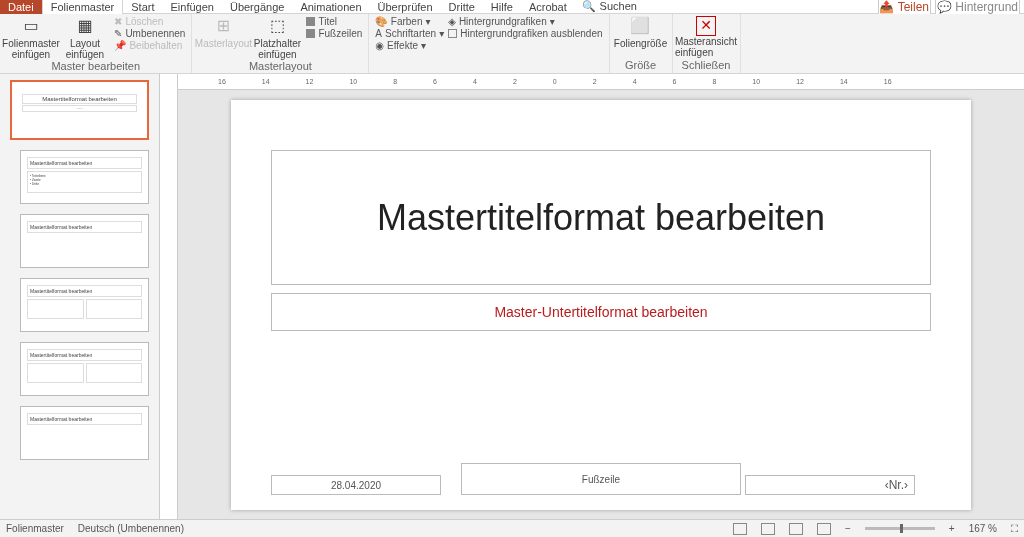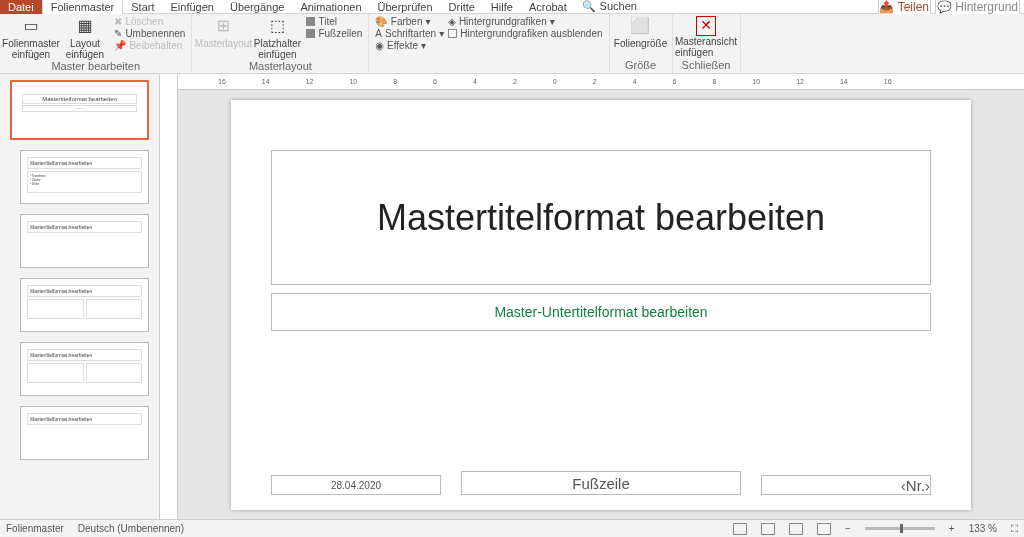--- a/index.html
+++ b/index.html
@@ -35,24 +35,24 @@
 .thumb-left{text-align:left;padding:2px;font-size:5px;border:1px solid #ddd;margin:2px}
 .thumb-boxes{display:flex;gap:2px;margin:2px}
 .thumb-box{flex:1;border:1px solid #ddd;height:20px}
 .ruler-v{width:18px;background:#fff;border-right:1px solid #ccc;position:relative;font-size:6px;color:#666}
 .editor{flex:1;display:flex;flex-direction:column;overflow:hidden}
 .ruler-h{height:16px;background:#fff;border-bottom:1px solid #ccc;display:flex;align-items:center;font-size:7px;color:#666;padding-left:40px;gap:36px;overflow:hidden}
 .canvas-area{flex:1;background:#e6e6e6;display:flex;align-items:flex-start;justify-content:center;padding:10px 0;overflow:auto}
 .slide{background:#fff;width:740px;height:410px;box-shadow:0 0 4px rgba(0,0,0,.3);position:relative;padding:40px 30px 20px}
 .ph{border:1px solid #bbb;position:absolute}
 .ph-title{left:40px;right:40px;top:50px;height:135px;display:flex;align-items:center;justify-content:center;text-align:center;font-size:36px;font-weight:300;color:#222;line-height:1.15}
-.ph-subtitle{left:40px;right:40px;top:193px;height:38px;display:flex;align-items:center;justify-content:center;font-size:14px;color:#15803d}
+.ph-subtitle{left:40px;right:40px;top:193px;height:38px;display:flex;align-items:center;justify-content:center;font-size:14px;color:#b91c1c}
 .ph-date{left:40px;bottom:15px;width:170px;height:20px;display:flex;align-items:center;justify-content:center;font-size:10px;color:#555}
-.ph-footer{left:230px;bottom:15px;width:280px;height:24px;display:flex;align-items:center;justify-content:center;font-size:15px;color:#555}
-.ph-num{right:40px;bottom:15px;width:170px;height:20px;display:flex;align-items:center;justify-content:flex-end;padding-right:0;font-size:15px;color:#555}
+.ph-footer{left:230px;bottom:15px;width:280px;height:32px;display:flex;align-items:center;justify-content:center;font-size:10px;color:#555}
+.ph-num{right:56px;bottom:15px;width:170px;height:20px;display:flex;align-items:center;justify-content:flex-end;padding-right:6px;font-size:12px;color:#555}
 .statusbar{height:18px;background:#f3f3f3;border-top:1px solid #ccc;display:flex;align-items:center;font-size:10px;color:#555;padding:0 6px;gap:14px}
 .statusbar .spacer{flex:1}
 .status-ico{width:14px;height:12px;border:1px solid #888;display:inline-block}
 .zoom-slider{width:70px;height:3px;background:#bbb;position:relative}
 .zoom-slider::after{content:"";position:absolute;left:50%;top:-3px;width:3px;height:9px;background:#666}
 </style>
 </head>
 <body>
 
 <div class="app">
@@ -221,16 +221,16 @@
     <span>Folienmaster</span>
     <span>Deutsch (Umbenennen)</span>
     <span class="spacer"></span>
     <span class="status-ico"></span>
     <span class="status-ico"></span>
     <span class="status-ico"></span>
     <span class="status-ico"></span>
     <span>−</span>
     <span class="zoom-slider"></span>
     <span>+</span>
-    <span>133 %</span>
+    <span>167 %</span>
     <span>⛶</span>
   </div>
 </div>
 
 </body></html>

